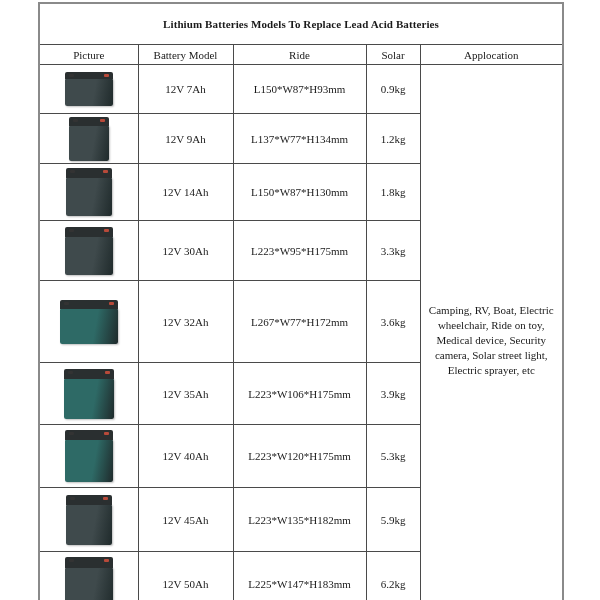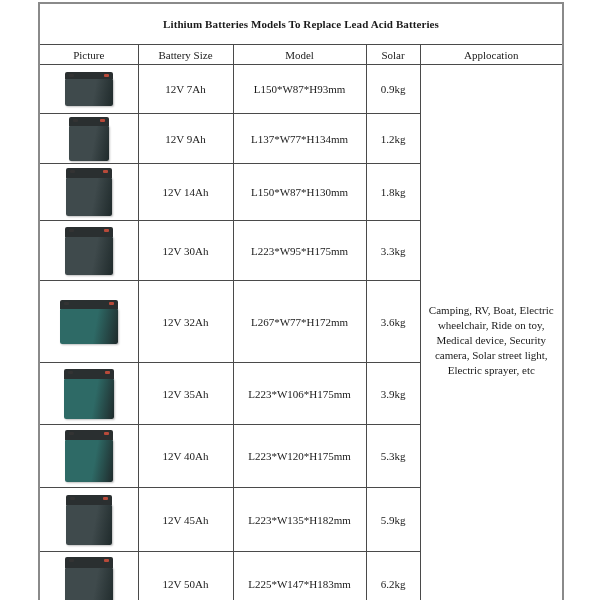--- a/index.html
+++ b/index.html
@@ -33,22 +33,22 @@
       <col style="width:133px">
       <col style="width:54px">
       <col style="width:143px">
   </colgroup>
   <tbody>
       <tr>
     <th colspan="5" class="title-cell">Lithium Batteries Models To Replace Lead Acid Batteries</th>
   </tr>
   <tr class="hdr">
     <th>Picture</th>
-    <th>Battery Size</th>
-    <th>Model</th>
+    <th>Battery Model</th>
+    <th>Ride</th>
     <th>Solar</th>
     <th>Applocation</th>
   </tr>
 
   <tr style="height:49px">
     <td class="pic">
           <div class="batt" style="width: 48px; height: 34px;">
             <div class="body" style="top:6px;background:linear-gradient(100deg,#3f4a4c 0%,#3f4a4c 60%,#1f2a2b 100%);box-shadow:1px 1px 2px rgba(0,0,0,0.25)"></div>
             <div class="lid" style="height:7px;background:#2a2f30"></div>
             <div class="term neg" style="left:4px"></div>

